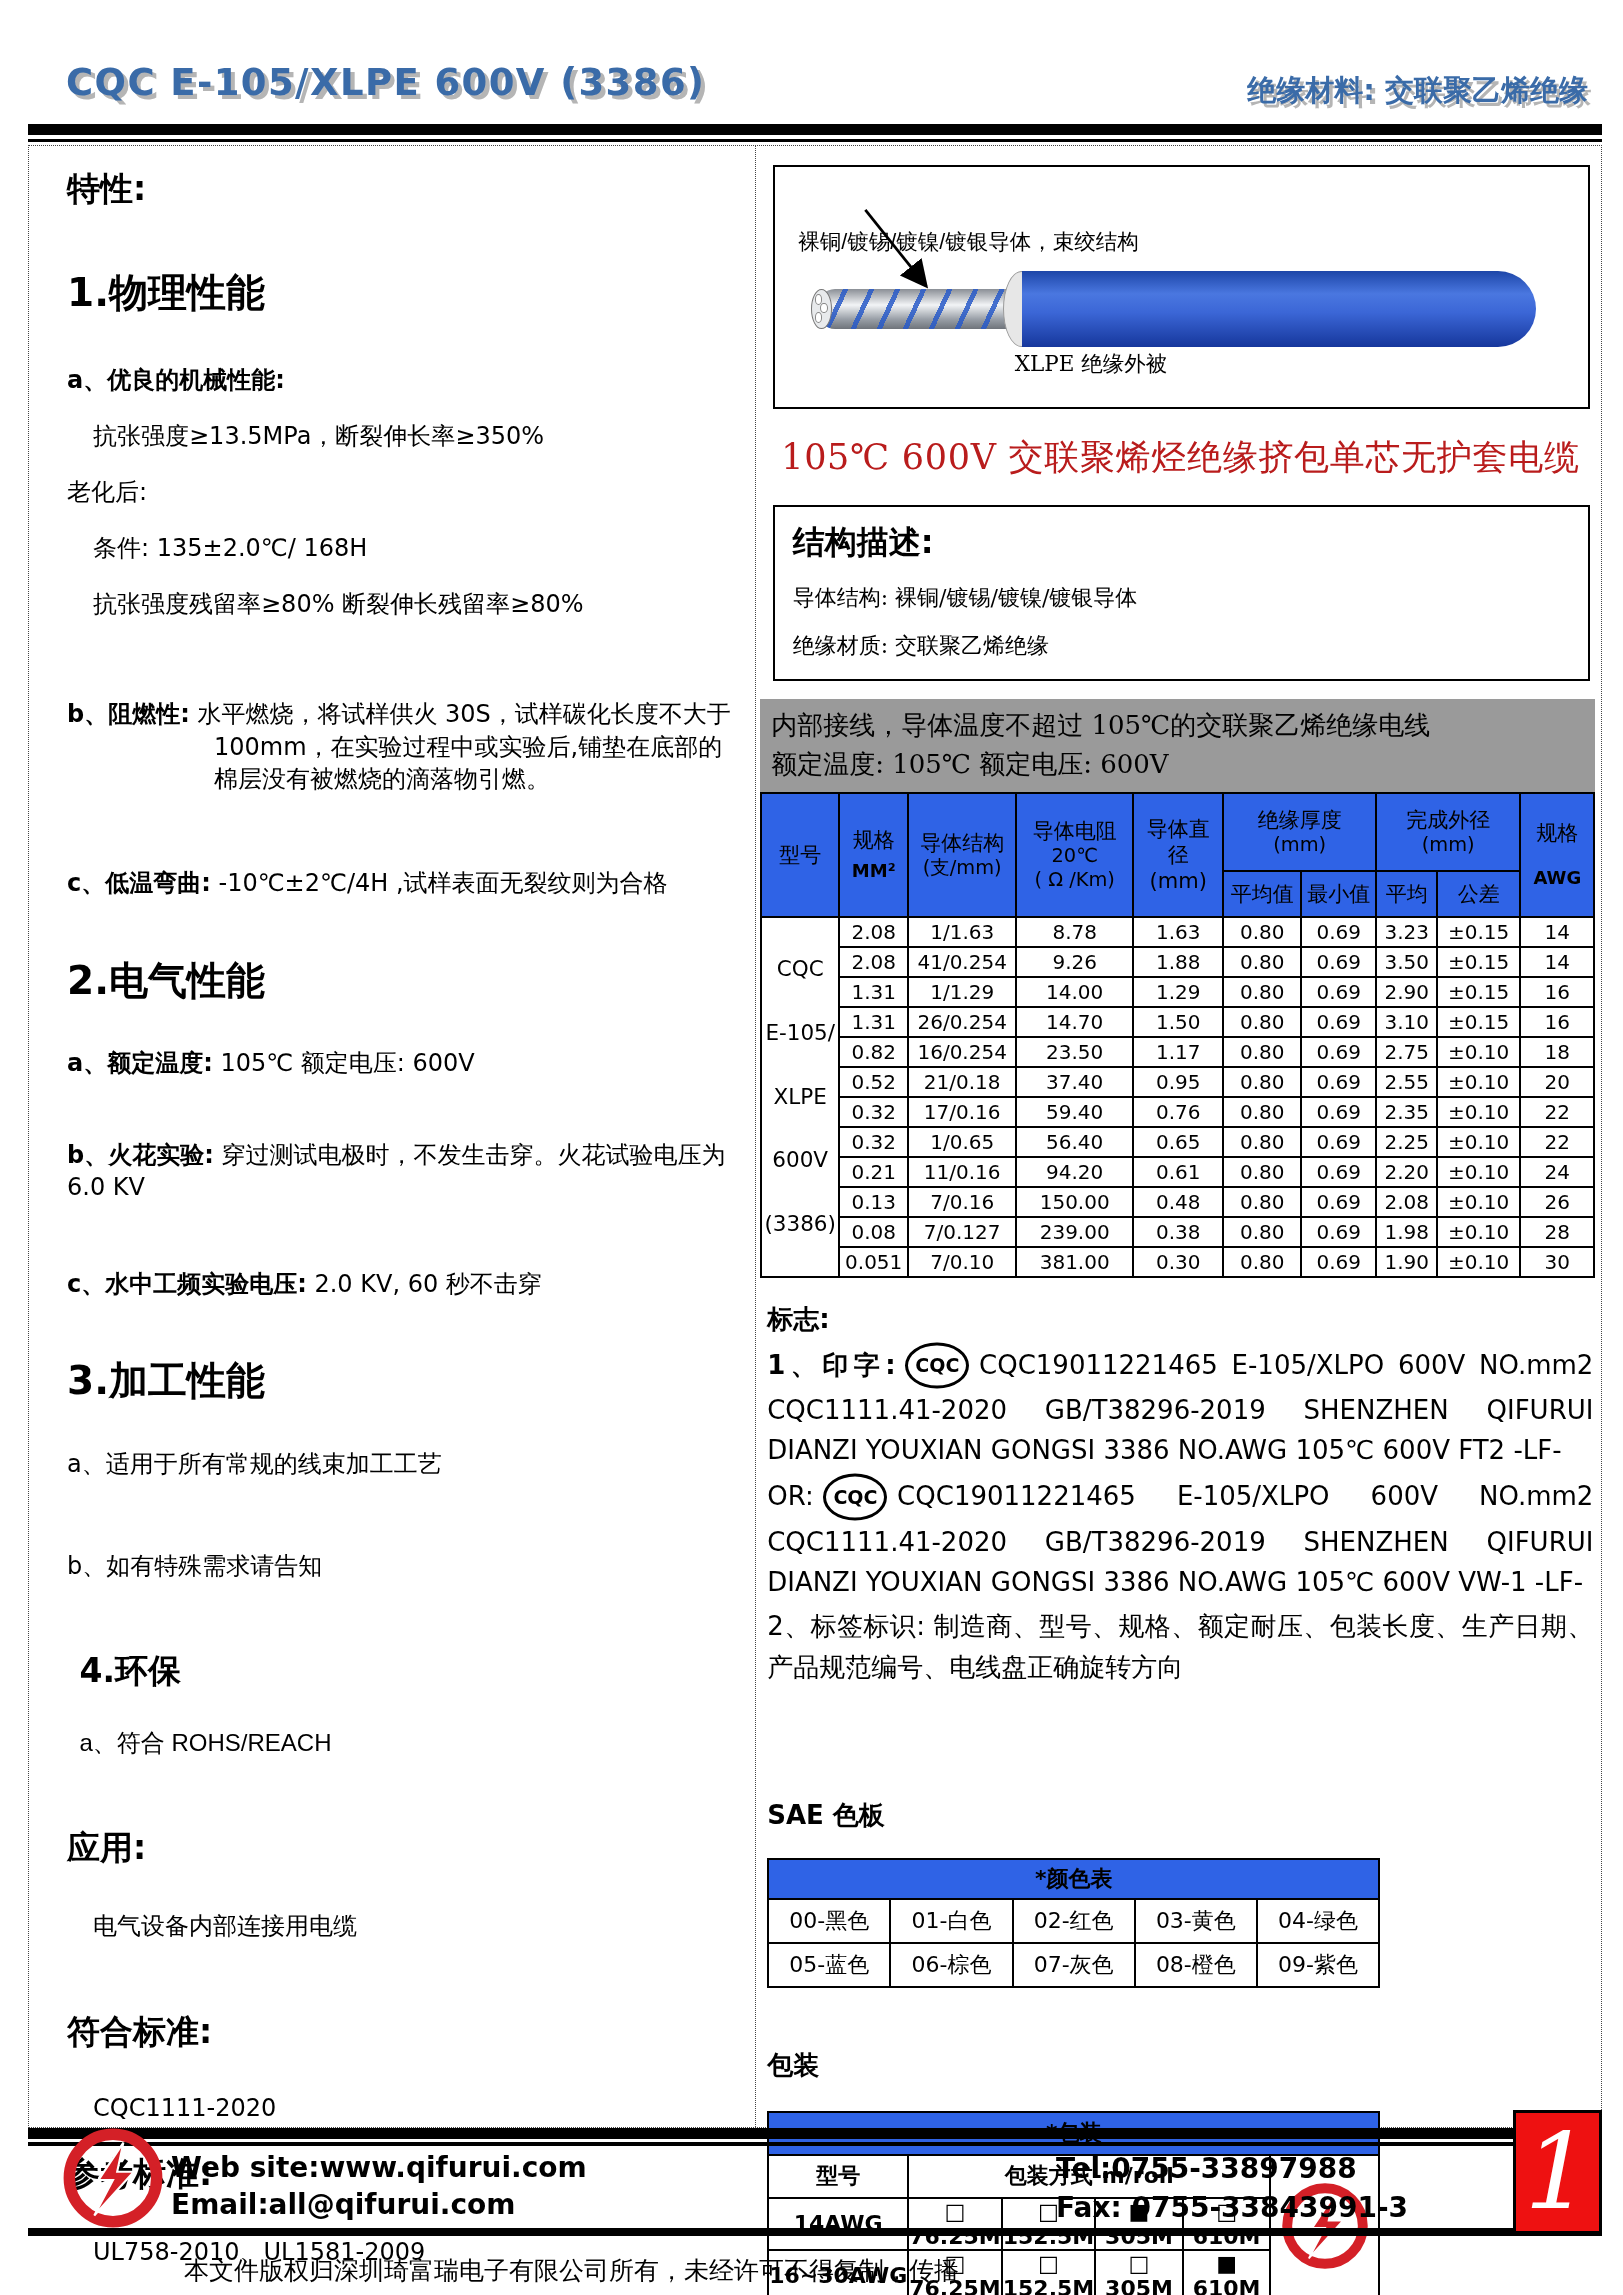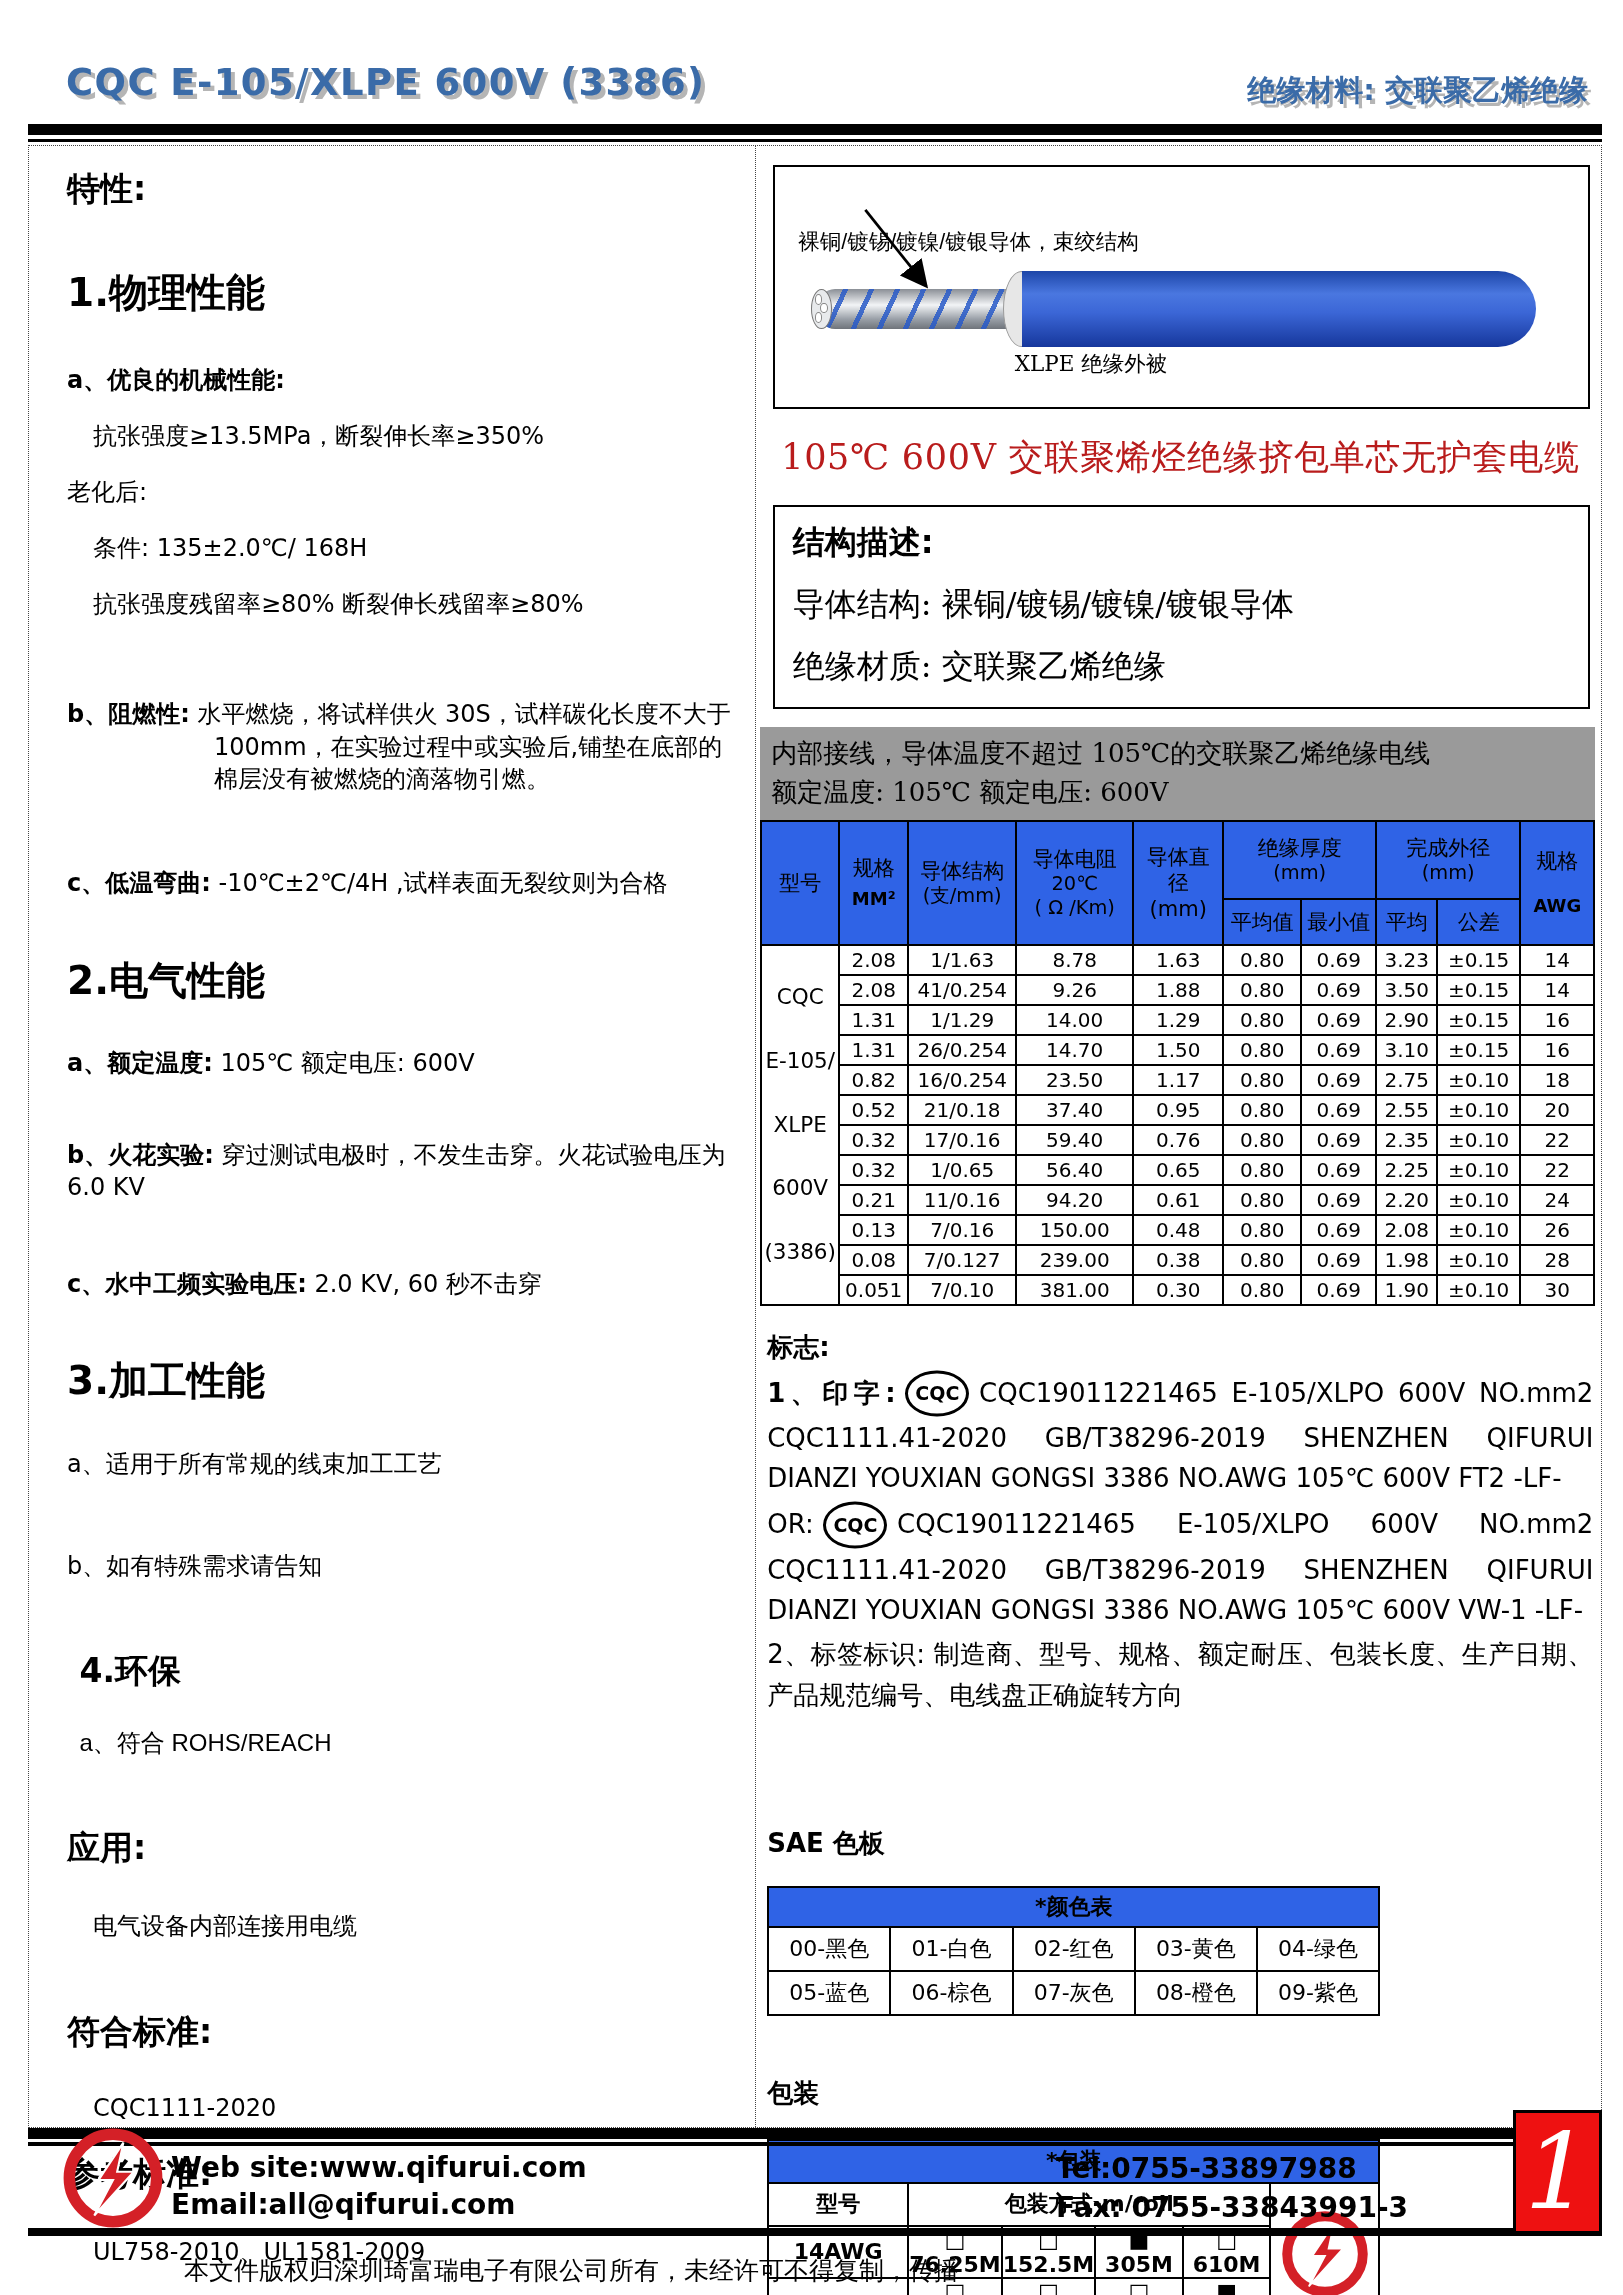--- a/index.html
+++ b/index.html
@@ -56,21 +56,21 @@
   .cond-dot { position:absolute; width:7.6px; height:10.4px; border-radius:50%; background:#fff; border:1px solid #888; }
   .ins-face { position:absolute; left:186px; top:0; width:37px; height:76px; border-radius:50%; background:#e7e7e7; border:1.4px solid #9a9a9a; }
   .ins-body {
     position:absolute; left:205px; top:0; width:514px; height:76px;
     background:linear-gradient(#1d46a8,#4a77e0 30%,#3b66d6 55%,#16379c);
     border-radius:0 38px 38px 0 / 0 38px 38px 0;
   }
   .cable-caption { margin:25px 0 0 21px; font-size:35px; color:#b91c1c; letter-spacing:0.7px; font-family:"DejaVu Serif","Liberation Serif",serif; }
   .struct-box { width:817px; margin:23.6px 0 0 12.5px; border:2.1px solid #000; padding:14px 18px 18px 18px; }
   .struct-box .h { font-size:32px; font-weight:bold; }
-  .struct-box .l { font-size:32px; margin-top:18px; font-family:"DejaVu Serif","Liberation Serif",serif; }
+  .struct-box .l { font-size:22px; margin-top:18px; font-family:"DejaVu Serif","Liberation Serif",serif; }
   .gray-band { margin-top:18px; background:#9a9a9a; padding:7px 11px 8.3px 11px; }
   .gray-band .l { font-size:26px; line-height:1.5; font-family:"DejaVu Serif","Liberation Serif",serif; }
   
   .spec-grid {
     display:grid; width:100%;
     grid-template-columns:78px 69px 108px 117px 90px 78px 75px 61px 83px auto;
     grid-template-rows:78px 46px repeat(12,30px);
     border-top:2.1px solid #000; border-left:2.1px solid #000;
     font-size:21px;
   }

